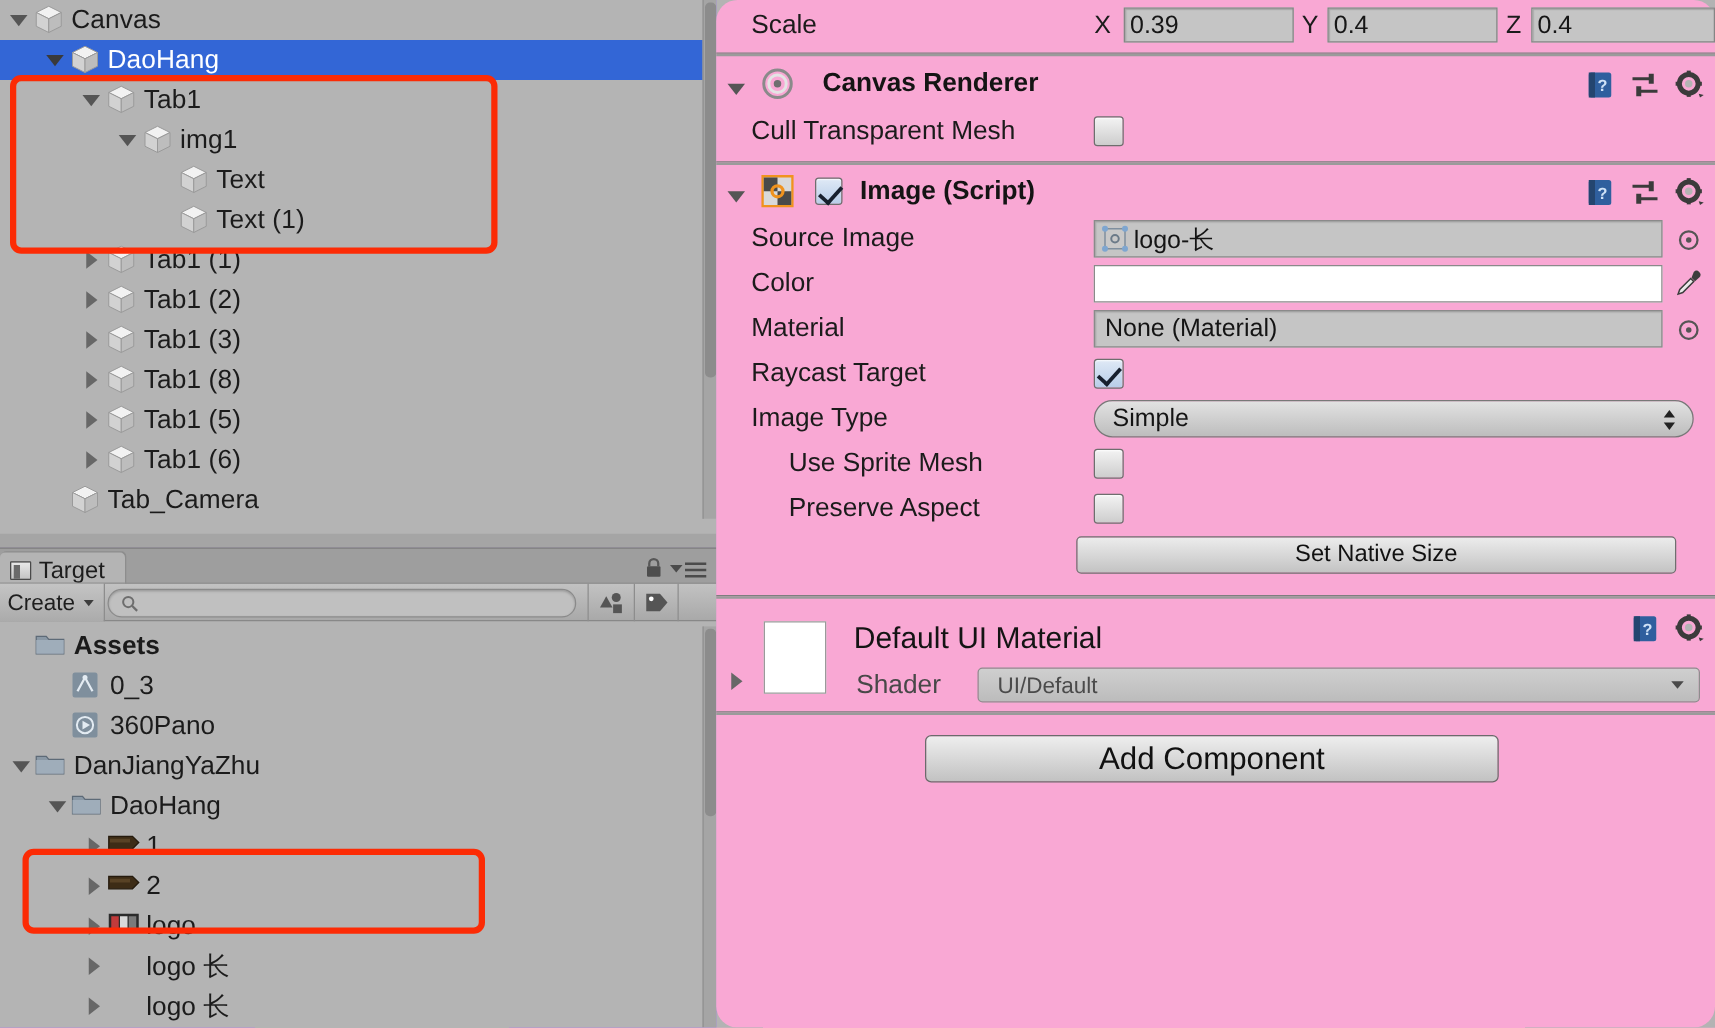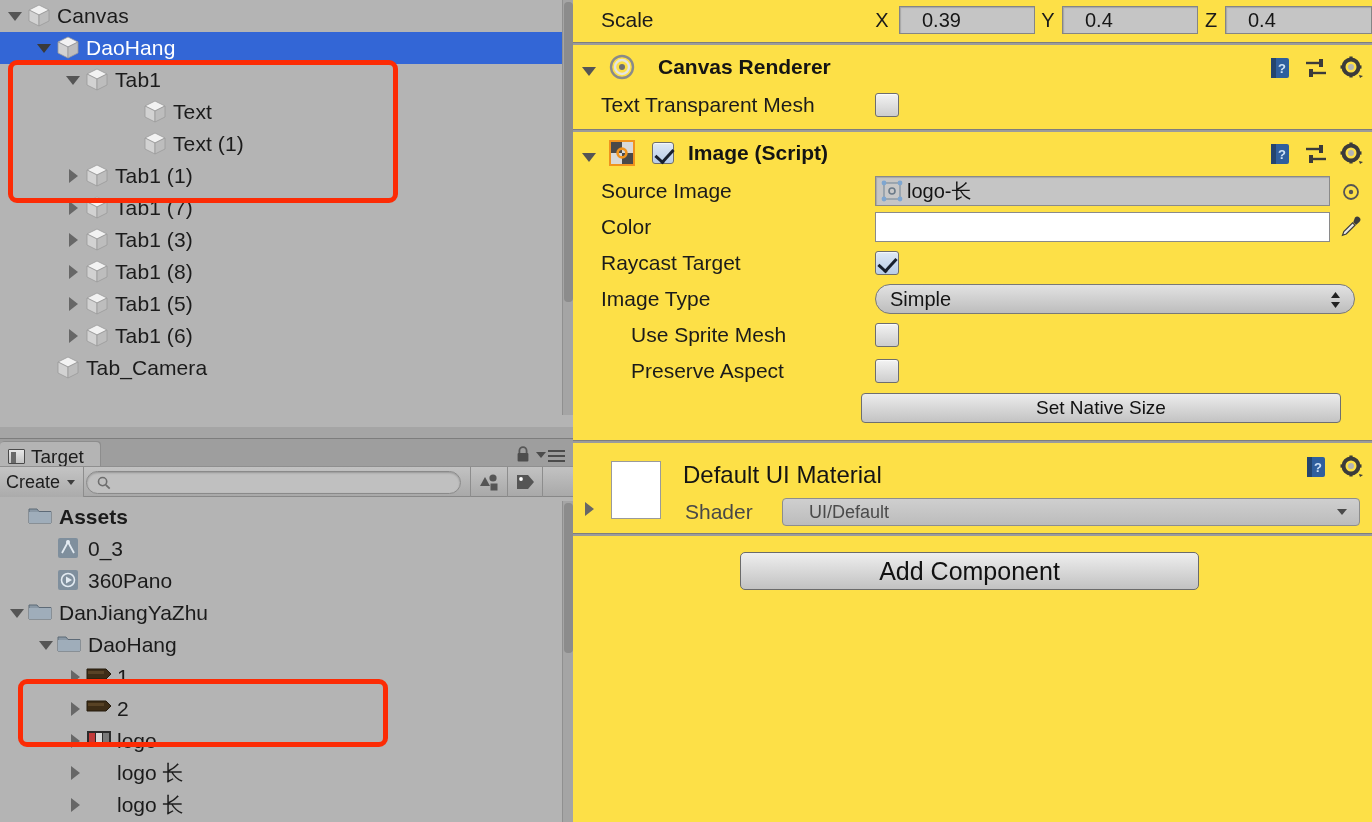--- a/index.html
+++ b/index.html
@@ -83,28 +83,28 @@
   .prow .plabel { font-size:21px; color:#1b1b1b; }
   .prow .plabel.bold { font-weight:bold; }
   .ficon { width:24px; height:24px; flex:0 0 24px; margin-right:7px; position:relative; }
 
   
   .vscroll { position:absolute; right:0; top:0; width:11px; background:#a5a5a5; border-left:1px solid #909090; }
   .vscroll .thumb { position:absolute; left:1px; width:9px; background:#8c8c8c; border-radius:4px; }
   .hscroll { position:absolute; left:0; bottom:0; height:11px; background:#a5a5a5; }
 
   
-  #inspector { position:absolute; left:573px; top:0; width:799px; height:822px; background:#fde047; }
+  #inspector { position:absolute; left:573px; top:0; width:799px; height:822px; background:#f9a8d4;border-radius:17px; }
   .insp-row { position:relative; height:36px; display:flex; align-items:center; }
   .insp-label { font-size:21px; color:#1b1b1b; }
   .sep { height:1px; background:#7e7e7e; }
   .sep2 { height:2px; background:#9b9b9b; }
 
   .num-field { height:28px; background:#c5c5c5; border:1px solid #858585;
-     box-shadow: inset 1px 1px 1px rgba(0,0,0,.16); display:flex; align-items:center; padding-left:22px;
+     box-shadow: inset 1px 1px 1px rgba(0,0,0,.16); display:flex; align-items:center; padding-left:4px;
      font-size:20px; color:#161616; }
   .axis { font-size:20px; color:#1b1b1b; width:18px; text-align:center; }
 
   .comp-header { height:40px; display:flex; align-items:center; gap:9px; padding-left:7px; position:relative; }
   .comp-title { font-size:21px; font-weight:bold; color:#141414; }
   .hdr-icons { position:absolute; right:8px; top:9px; display:flex; align-items:center; gap:12px; }
 
   .chk { width:24px; height:24px; background:linear-gradient(#f3f3f3,#cdcdcd);
      border:1px solid #6e6e6e; border-radius:3px; box-shadow: inset 0 1px 1px rgba(255,255,255,.7); }
   .chk.on { background:linear-gradient(#dfe9f6,#b8cde8); position:relative; }
@@ -119,21 +119,21 @@
      border-radius:15px; display:flex; align-items:center; padding-left:14px; font-size:20px; color:#141414;
      position:relative; }
   .dropdown .updown { position:absolute; right:13px; top:6px; }
   .btn { height:30px; background:linear-gradient(#ececec,#c3c3c3); border:1px solid #6f6f6f;
      border-radius:4px; display:flex; align-items:center; justify-content:center;
      font-size:19px; color:#111; }
   .bigbtn { height:38px; background:linear-gradient(#eeeeee,#c2c2c2); border:1px solid #6b6b6b;
      border-radius:5px; display:flex; align-items:center; justify-content:center;
      font-size:25px; color:#111; }
   .shader-dd { height:28px; background:linear-gradient(#cfcfcf,#bcbcbc); border:1px solid #8d8d8d;
-     border-radius:4px; display:flex; align-items:center; padding-left:26px; font-size:18px; color:#4b4b4b;
+     border-radius:4px; display:flex; align-items:center; padding-left:15px; font-size:18px; color:#4b4b4b;
      position:relative; }
   .mat-preview { width:50px; height:58px; background:#ffffff; border:1px solid #9a9a9a; }
 </style>
 </head>
 <body>
 
 <div id="app">
 
   <div id="left">
 
@@ -169,20 +169,32 @@
             <span class="cube">
               <svg width="26" height="26" viewBox="0 0 26 26">
                 <path d="M13 2 L23 7 L13 12 L3 7 Z" fill="#f2f2f2" stroke="#9a9a9a" stroke-width="0.8"></path>
                 <path d="M3 7 L13 12 L13 23 L3 18 Z" fill="#d2d2d2" stroke="#9a9a9a" stroke-width="0.8"></path>
                 <path d="M23 7 L13 12 L13 23 L23 18 Z" fill="#bdbdbd" stroke="#9a9a9a" stroke-width="0.8"></path>
               </svg>
             </span>
             <span class="hlabel">Tab1</span>
           </div>
           <div class="hrow">
+            <span style="display: inline-block; flex: 0 0 93px;"></span>
+            <span class="foldarrow down"></span>
+            <span class="cube">
+              <svg width="26" height="26" viewBox="0 0 26 26">
+                <path d="M13 2 L23 7 L13 12 L3 7 Z" fill="#f2f2f2" stroke="#9a9a9a" stroke-width="0.8"></path>
+                <path d="M3 7 L13 12 L13 23 L3 18 Z" fill="#d2d2d2" stroke="#9a9a9a" stroke-width="0.8"></path>
+                <path d="M23 7 L13 12 L13 23 L23 18 Z" fill="#bdbdbd" stroke="#9a9a9a" stroke-width="0.8"></path>
+              </svg>
+            </span>
+            <span class="hlabel">img1</span>
+          </div>
+          <div class="hrow">
             <span style="display: inline-block; flex: 0 0 122px;"></span>
             <span class="foldarrow"></span>
             <span class="cube">
               <svg width="26" height="26" viewBox="0 0 26 26">
                 <path d="M13 2 L23 7 L13 12 L3 7 Z" fill="#f2f2f2" stroke="#9a9a9a" stroke-width="0.8"></path>
                 <path d="M3 7 L13 12 L13 23 L3 18 Z" fill="#d2d2d2" stroke="#9a9a9a" stroke-width="0.8"></path>
                 <path d="M23 7 L13 12 L13 23 L23 18 Z" fill="#bdbdbd" stroke="#9a9a9a" stroke-width="0.8"></path>
               </svg>
             </span>
             <span class="hlabel">Text</span>
@@ -214,21 +226,21 @@
           <div class="hrow">
             <span style="display: inline-block; flex: 0 0 64px;"></span>
             <span class="foldarrow right"></span>
             <span class="cube">
               <svg width="26" height="26" viewBox="0 0 26 26">
                 <path d="M13 2 L23 7 L13 12 L3 7 Z" fill="#f2f2f2" stroke="#9a9a9a" stroke-width="0.8"></path>
                 <path d="M3 7 L13 12 L13 23 L3 18 Z" fill="#d2d2d2" stroke="#9a9a9a" stroke-width="0.8"></path>
                 <path d="M23 7 L13 12 L13 23 L23 18 Z" fill="#bdbdbd" stroke="#9a9a9a" stroke-width="0.8"></path>
               </svg>
             </span>
-            <span class="hlabel">Tab1 (7)</span>
+            <span class="hlabel">Tab1 (2)</span>
           </div>
           <div class="hrow">
             <span style="display: inline-block; flex: 0 0 64px;"></span>
             <span class="foldarrow right"></span>
             <span class="cube">
               <svg width="26" height="26" viewBox="0 0 26 26">
                 <path d="M13 2 L23 7 L13 12 L3 7 Z" fill="#f2f2f2" stroke="#9a9a9a" stroke-width="0.8"></path>
                 <path d="M3 7 L13 12 L13 23 L3 18 Z" fill="#d2d2d2" stroke="#9a9a9a" stroke-width="0.8"></path>
                 <path d="M23 7 L13 12 L13 23 L23 18 Z" fill="#bdbdbd" stroke="#9a9a9a" stroke-width="0.8"></path>
               </svg>
@@ -499,21 +511,21 @@
             <rect x="9.4" y="17.5" width="3.2" height="4" fill="#3b3b3b"></rect>
             <rect x="0.5" y="9.4" width="4" height="3.2" fill="#3b3b3b"></rect>
             <rect x="17.5" y="9.4" width="4" height="3.2" fill="#3b3b3b"></rect>
             <path d="M19 19 l4 1 l-3 2 z" fill="#3b3b3b"></path>
           </svg>
         </span>
       </span>
     </div>
 
     <div class="insp-row" style="height:36px;">
-      <span class="insp-label" style="position:absolute;left:28px;">Text Transparent Mesh</span>
+      <span class="insp-label" style="position:absolute;left:28px;">Cull Transparent Mesh</span>
       <span class="chk" style="position:absolute;left:302px;"></span>
     </div>
 
     <div class="sep" style="margin-top:6px;"></div>
     <div class="sep2"></div>
 
     <div class="comp-header" style="margin-top:1px;">
       <span class="foldarrow down" style="height:24px;"></span>
       <span style="display:flex;">
         <svg width="26" height="26" viewBox="0 0 26 26">
@@ -582,20 +594,32 @@
       <span class="insp-label" style="position:absolute;left:28px;">Color</span>
       <div class="color-field" style="position:absolute;left:302px;width:455px;"></div>
       <span style="position:absolute;left:766px;top:6px;">
         <svg width="24" height="24" viewBox="0 0 24 24">
           <path d="M16 2.5 a3 3 0 0 1 4.4 4.4 L17 10 l-2.8-2.8 z" fill="#3c3c3c"></path>
           <path d="M13.6 7.8 L16 10.2 L7.2 19 l-3.7 1.3 L4.8 16.6 z" fill="#e9e9e9" stroke="#3c3c3c" stroke-width="1.2"></path>
         </svg>
       </span>
     </div>
 
+    <div class="insp-row">
+      <span class="insp-label" style="position:absolute;left:28px;">Material</span>
+      <div class="obj-field" style="position:absolute;left:302px;width:455px;padding-left:8px;">
+        <span>None (Material)</span>
+      </div>
+      <span style="position:absolute;left:768px;top:9px;">
+        <svg width="20" height="20" viewBox="0 0 20 20">
+          <circle cx="10" cy="10" r="7" fill="none" stroke="#555" stroke-width="1.8"></circle>
+          <circle cx="10" cy="10" r="2.2" fill="#555"></circle>
+        </svg>
+      </span>
+    </div>
 
     <div class="insp-row">
       <span class="insp-label" style="position:absolute;left:28px;">Raycast Target</span>
       <span class="chk on" style="position:absolute;left:302px;"></span>
     </div>
 
     <div class="insp-row">
       <span class="insp-label" style="position:absolute;left:28px;">Image Type</span>
       <div class="dropdown" style="position:absolute;left:302px;width:480px;">
         <span>Simple</span>

